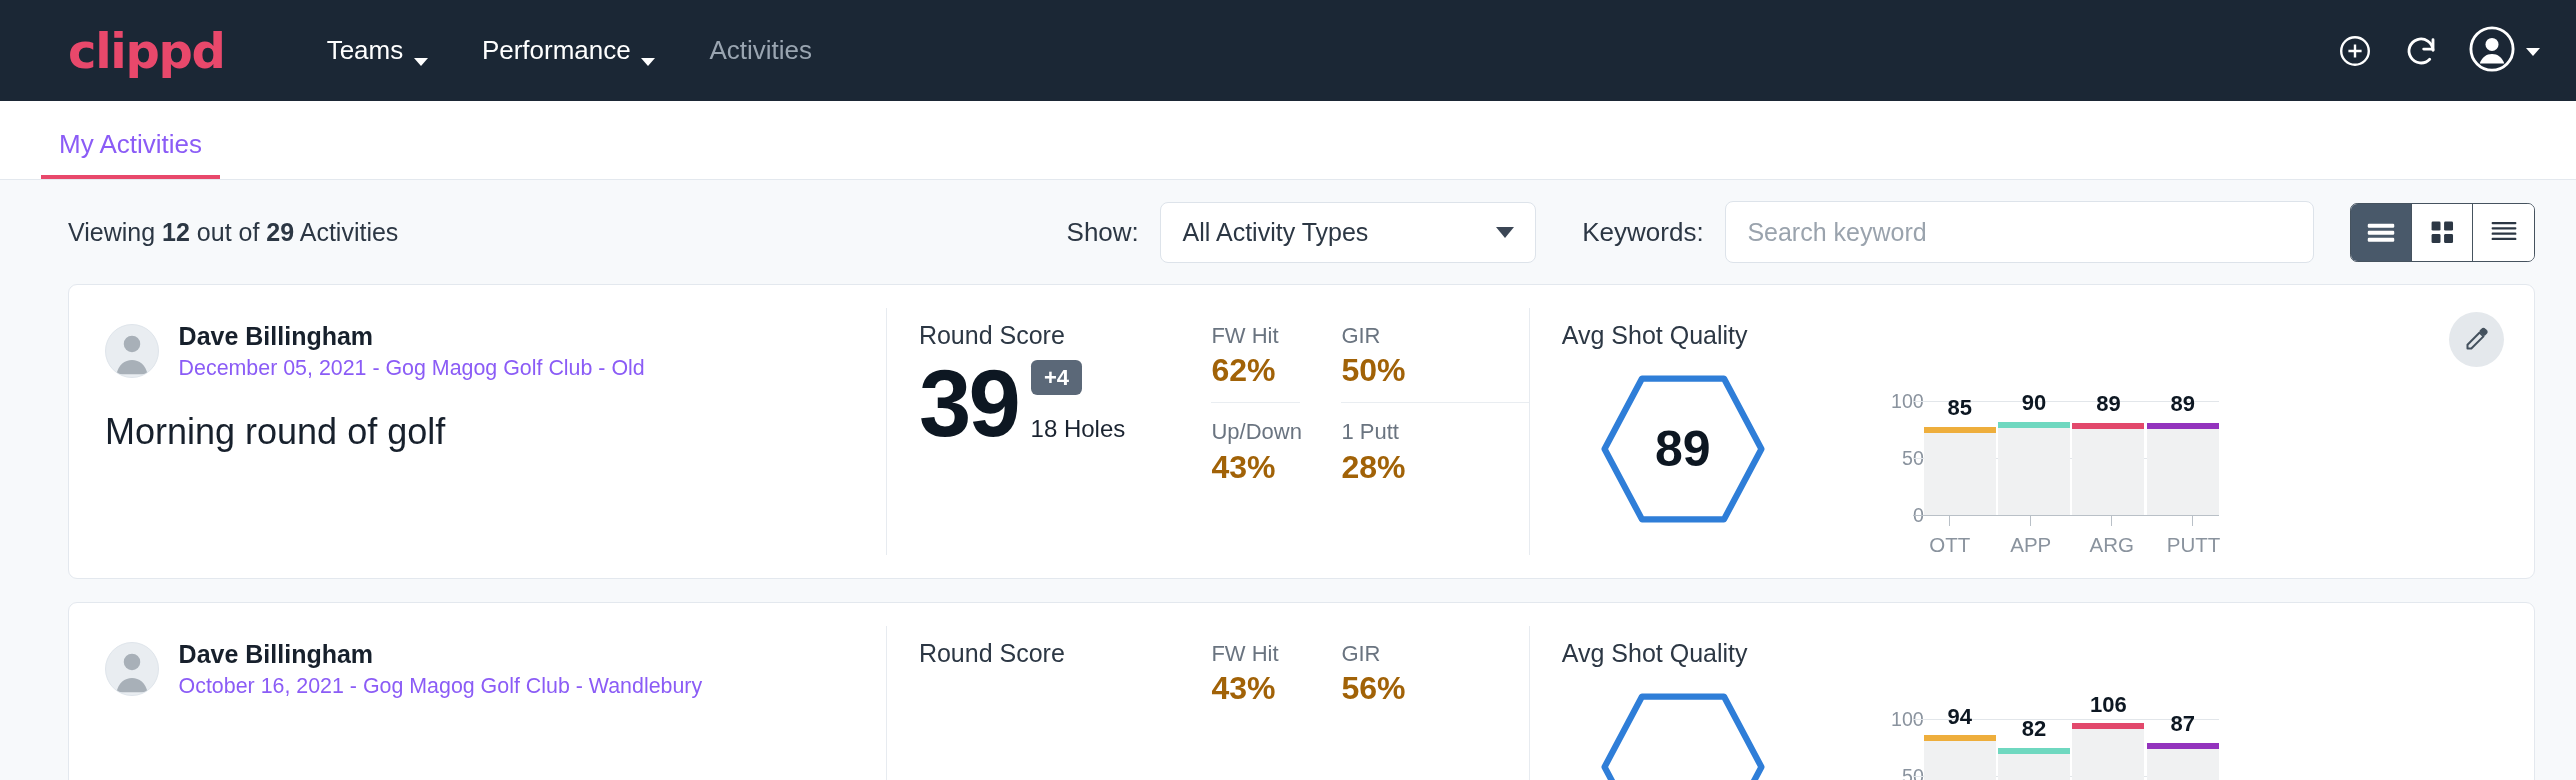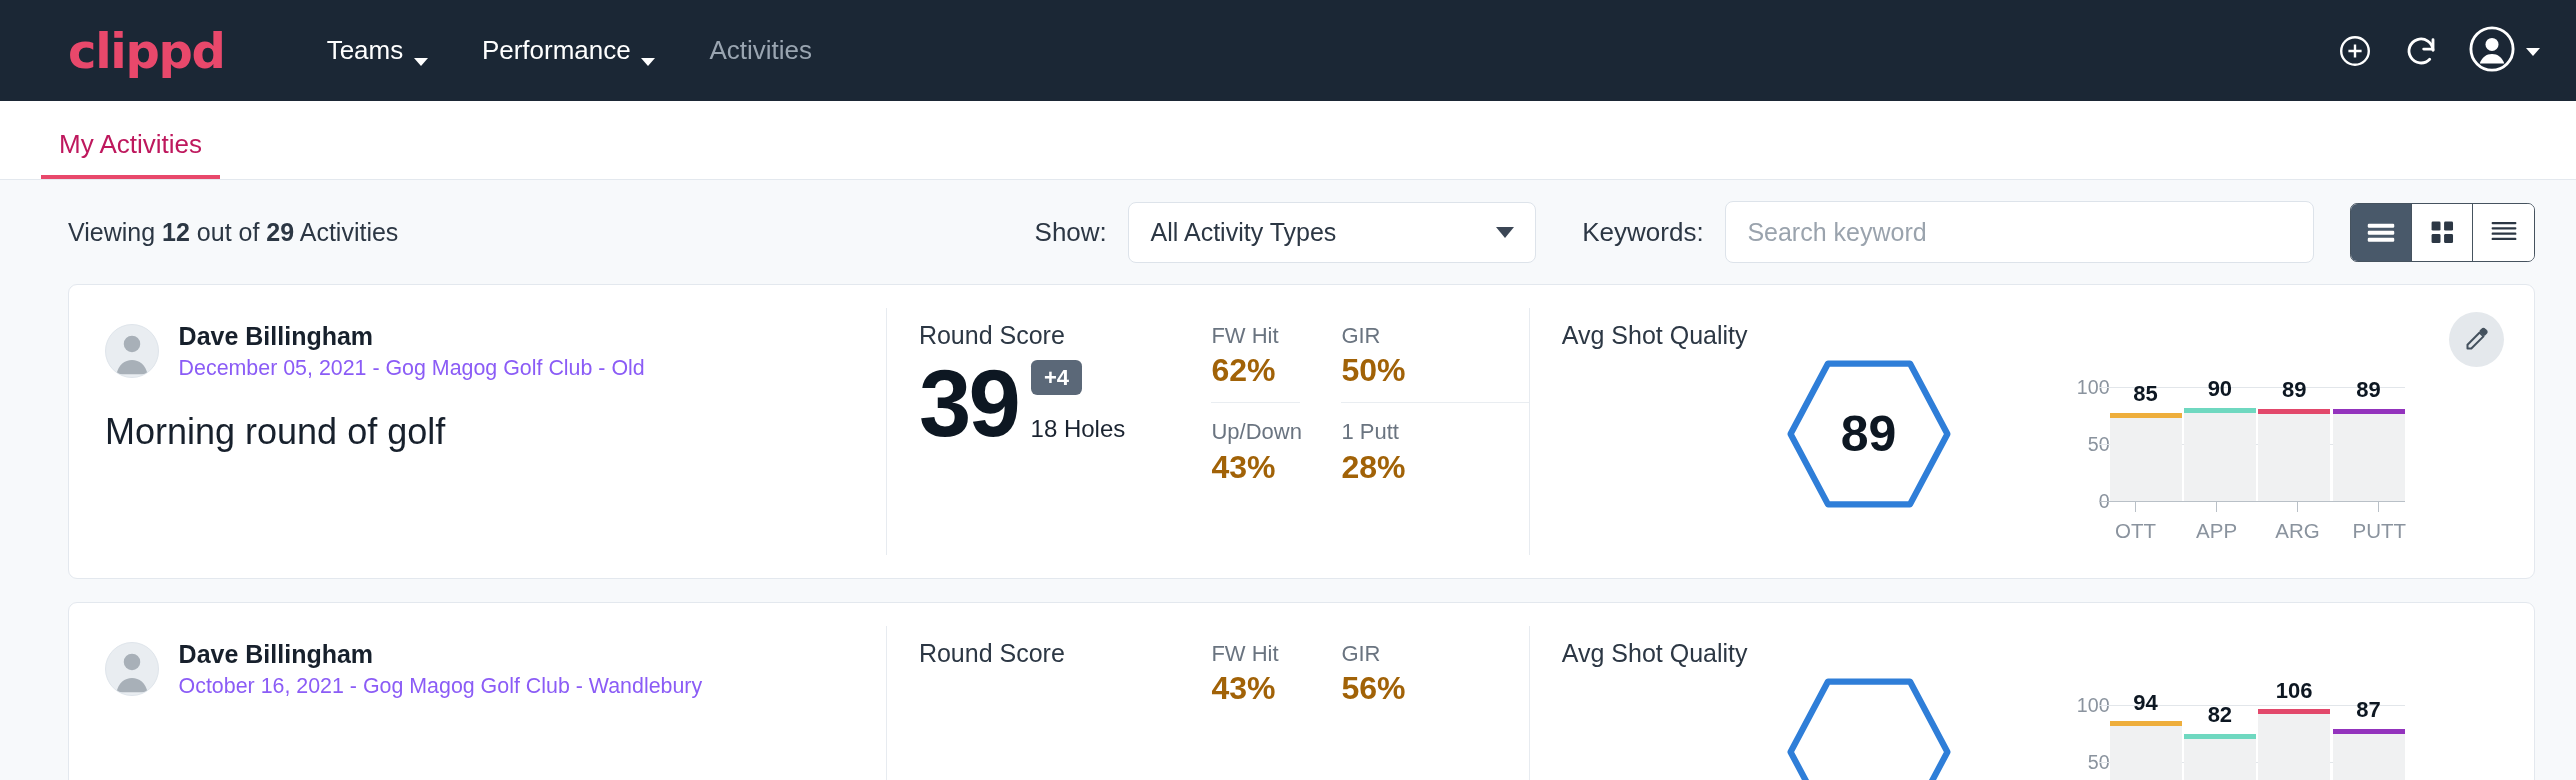--- a/index.html
+++ b/index.html
@@ -51,33 +51,33 @@
     background:#ffffff;
     height:79px;
     padding:0 0 0 41px;
     display:flex; align-items:flex-end;
     border-bottom:0.9px solid #e3e8ee;
   }
   .tab {
     font-size:26px; color:#4b5867; padding:0 18px 18px 18px;
     border-bottom:4.5px solid transparent; cursor:pointer; line-height:1;
   }
-  .tab.active { color:#be185d; border-bottom-color:#e8486b;text-align:center; }
+  .tab.active { color:#8b5cf6; border-bottom-color:#e8486b;text-align:center; }
 
   
   .filterbar {
     height:104px; display:flex; align-items:center;
     padding:0 41px 0 68px; gap:0;
   }
   .viewing { font-size:25px; color:#2c3744; }
   .viewing b { font-weight:700; }
   .filter-mid { margin-left:auto; display:flex; align-items:center; }
   .flabel { font-size:26px; color:#2c3744; margin-right:21.4px; white-space:nowrap; }
   .select {
-    width:408px; height:61px; background:#fff; border:0.9px solid #dde3ea; border-radius:8px;
+    width:376px; height:61px; background:#fff; border:0.9px solid #dde3ea; border-radius:8px;
     display:flex; align-items:center; padding:0 21.4px; cursor:pointer;
     font-size:25px; color:#2c3744;
   }
   .select .sv { flex:1; }
   .select .sc {
     width:0;height:0;border-left:9.8px solid transparent;border-right:9.8px solid transparent;
     border-top:11.6px solid #3b4655;
   }
   .search {
     width:589px; height:62px; background:#fff; border:0.9px solid #dde3ea; border-radius:8px;
@@ -128,21 +128,21 @@
   }
   .holes { font-size:24px; color:#1a2330; }
 
   .col-stats { width:330px; padding-left:12.5px; }
   .statgrid { display:grid; grid-template-columns:89px 1fr; gap:0 41px; }
   .stat { padding-top:1.8px; }
   .stat .k { font-size:22px; color:#6a7480; }
   .stat .v { font-size:32px; font-weight:700; color:#a16207; margin-top:3.6px; }
   .stat.rowtop { border-bottom:0.9px solid #e9edf1; padding-bottom:12.5px; margin-bottom:14.3px; }
 
-  .col-quality { flex:1; padding-left:32px; display:flex; flex-direction:row; }
+  .col-quality { flex:1; padding-left:32px; display:flex; flex-direction:column; }
   .quality-body { display:flex; align-items:center; margin-top:5.4px; flex:1; }
   .hex { position:relative; width:164px; height:148px; flex:none; margin-left:39px; }
   .hex svg { position:absolute; inset:0; }
   .hex .hv {
     position:absolute; inset:0; display:flex; align-items:center; justify-content:center;
     font-size:50px; font-weight:700; color:#0d1722;
   }
 
   .chart { margin-left:107px; display:flex; flex:none; }
   .yaxis {

